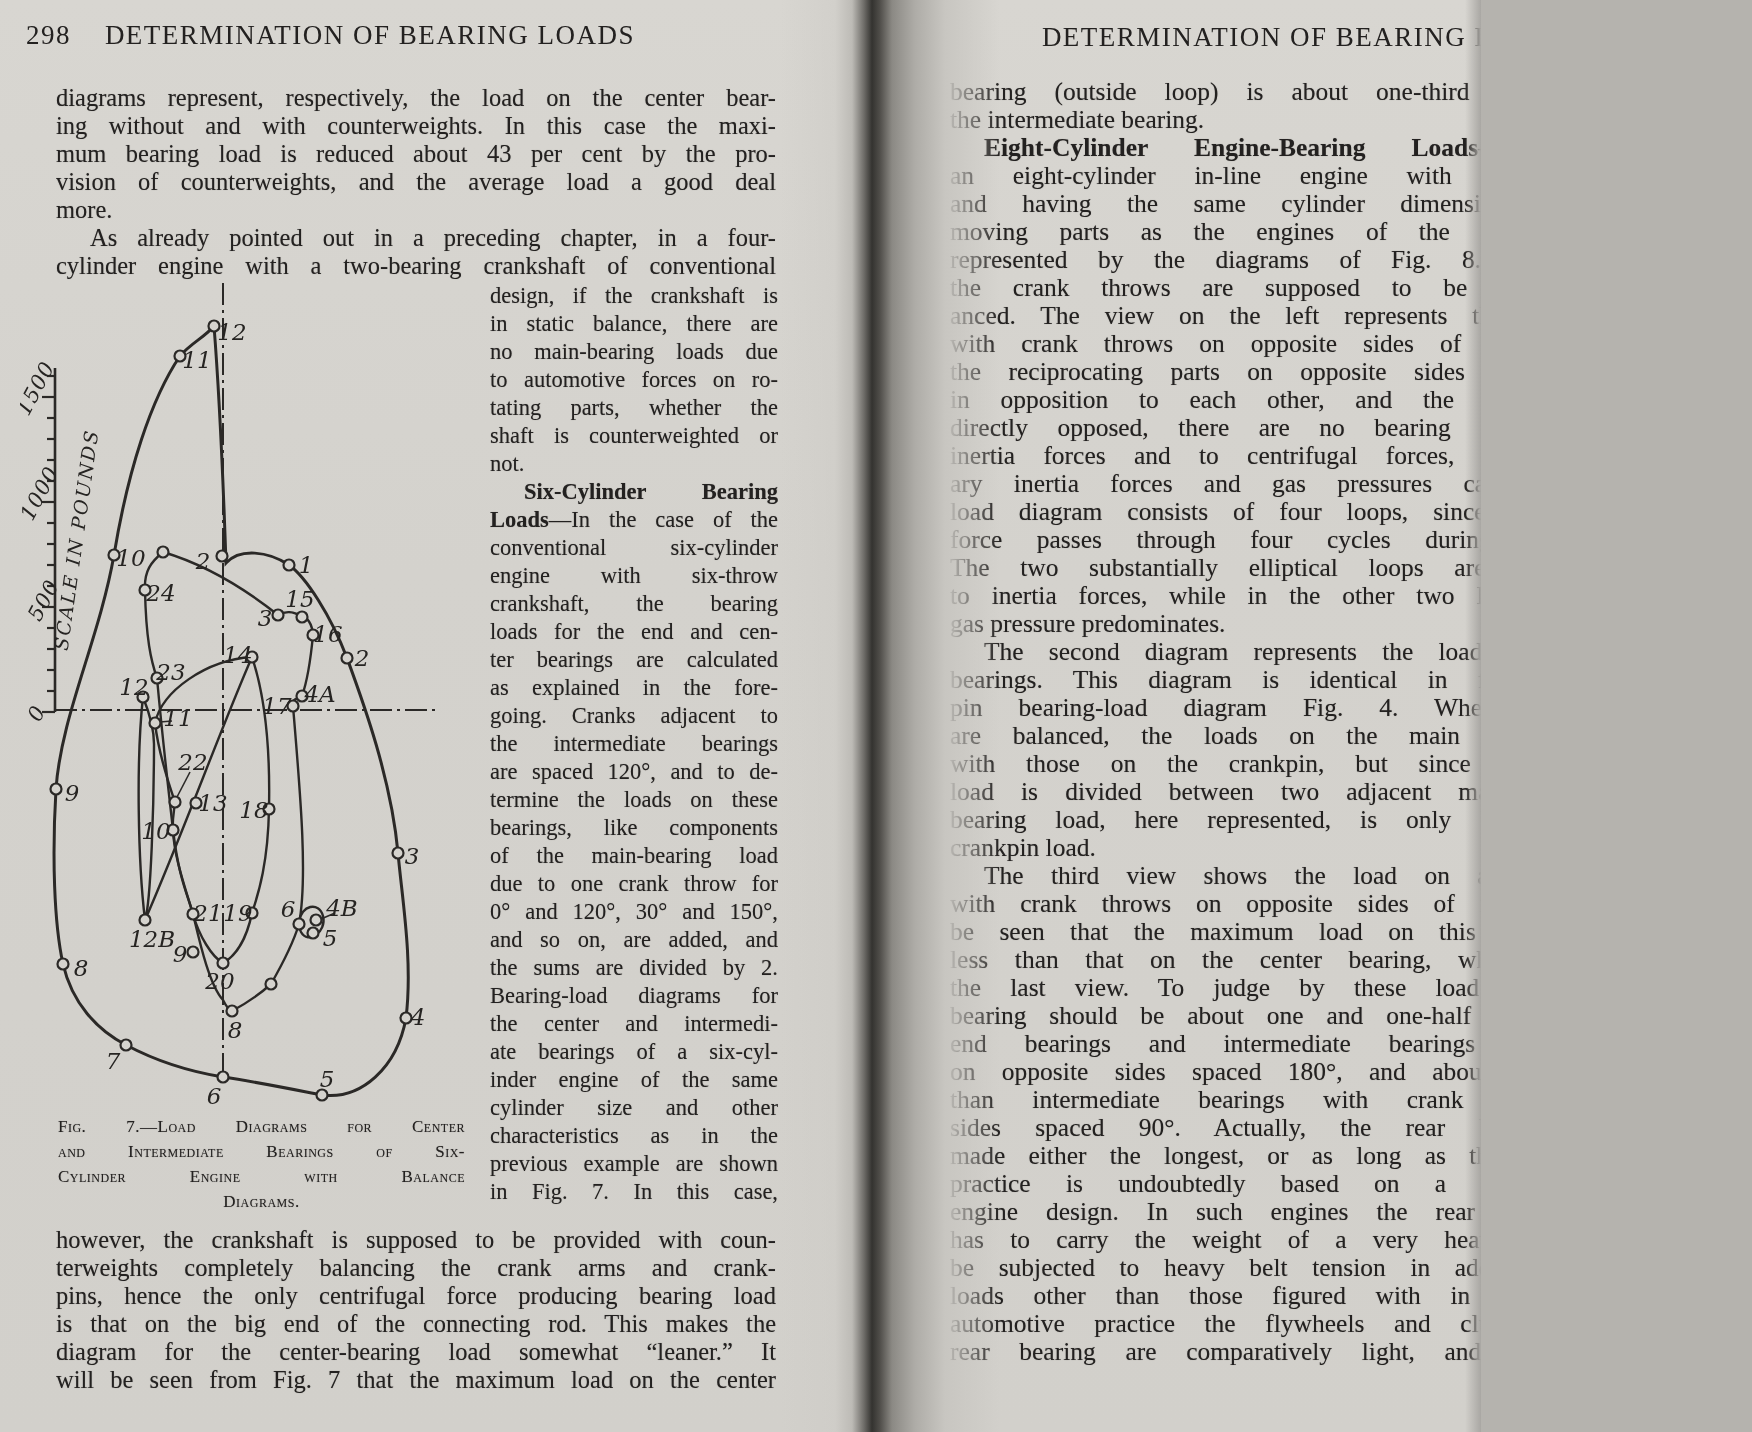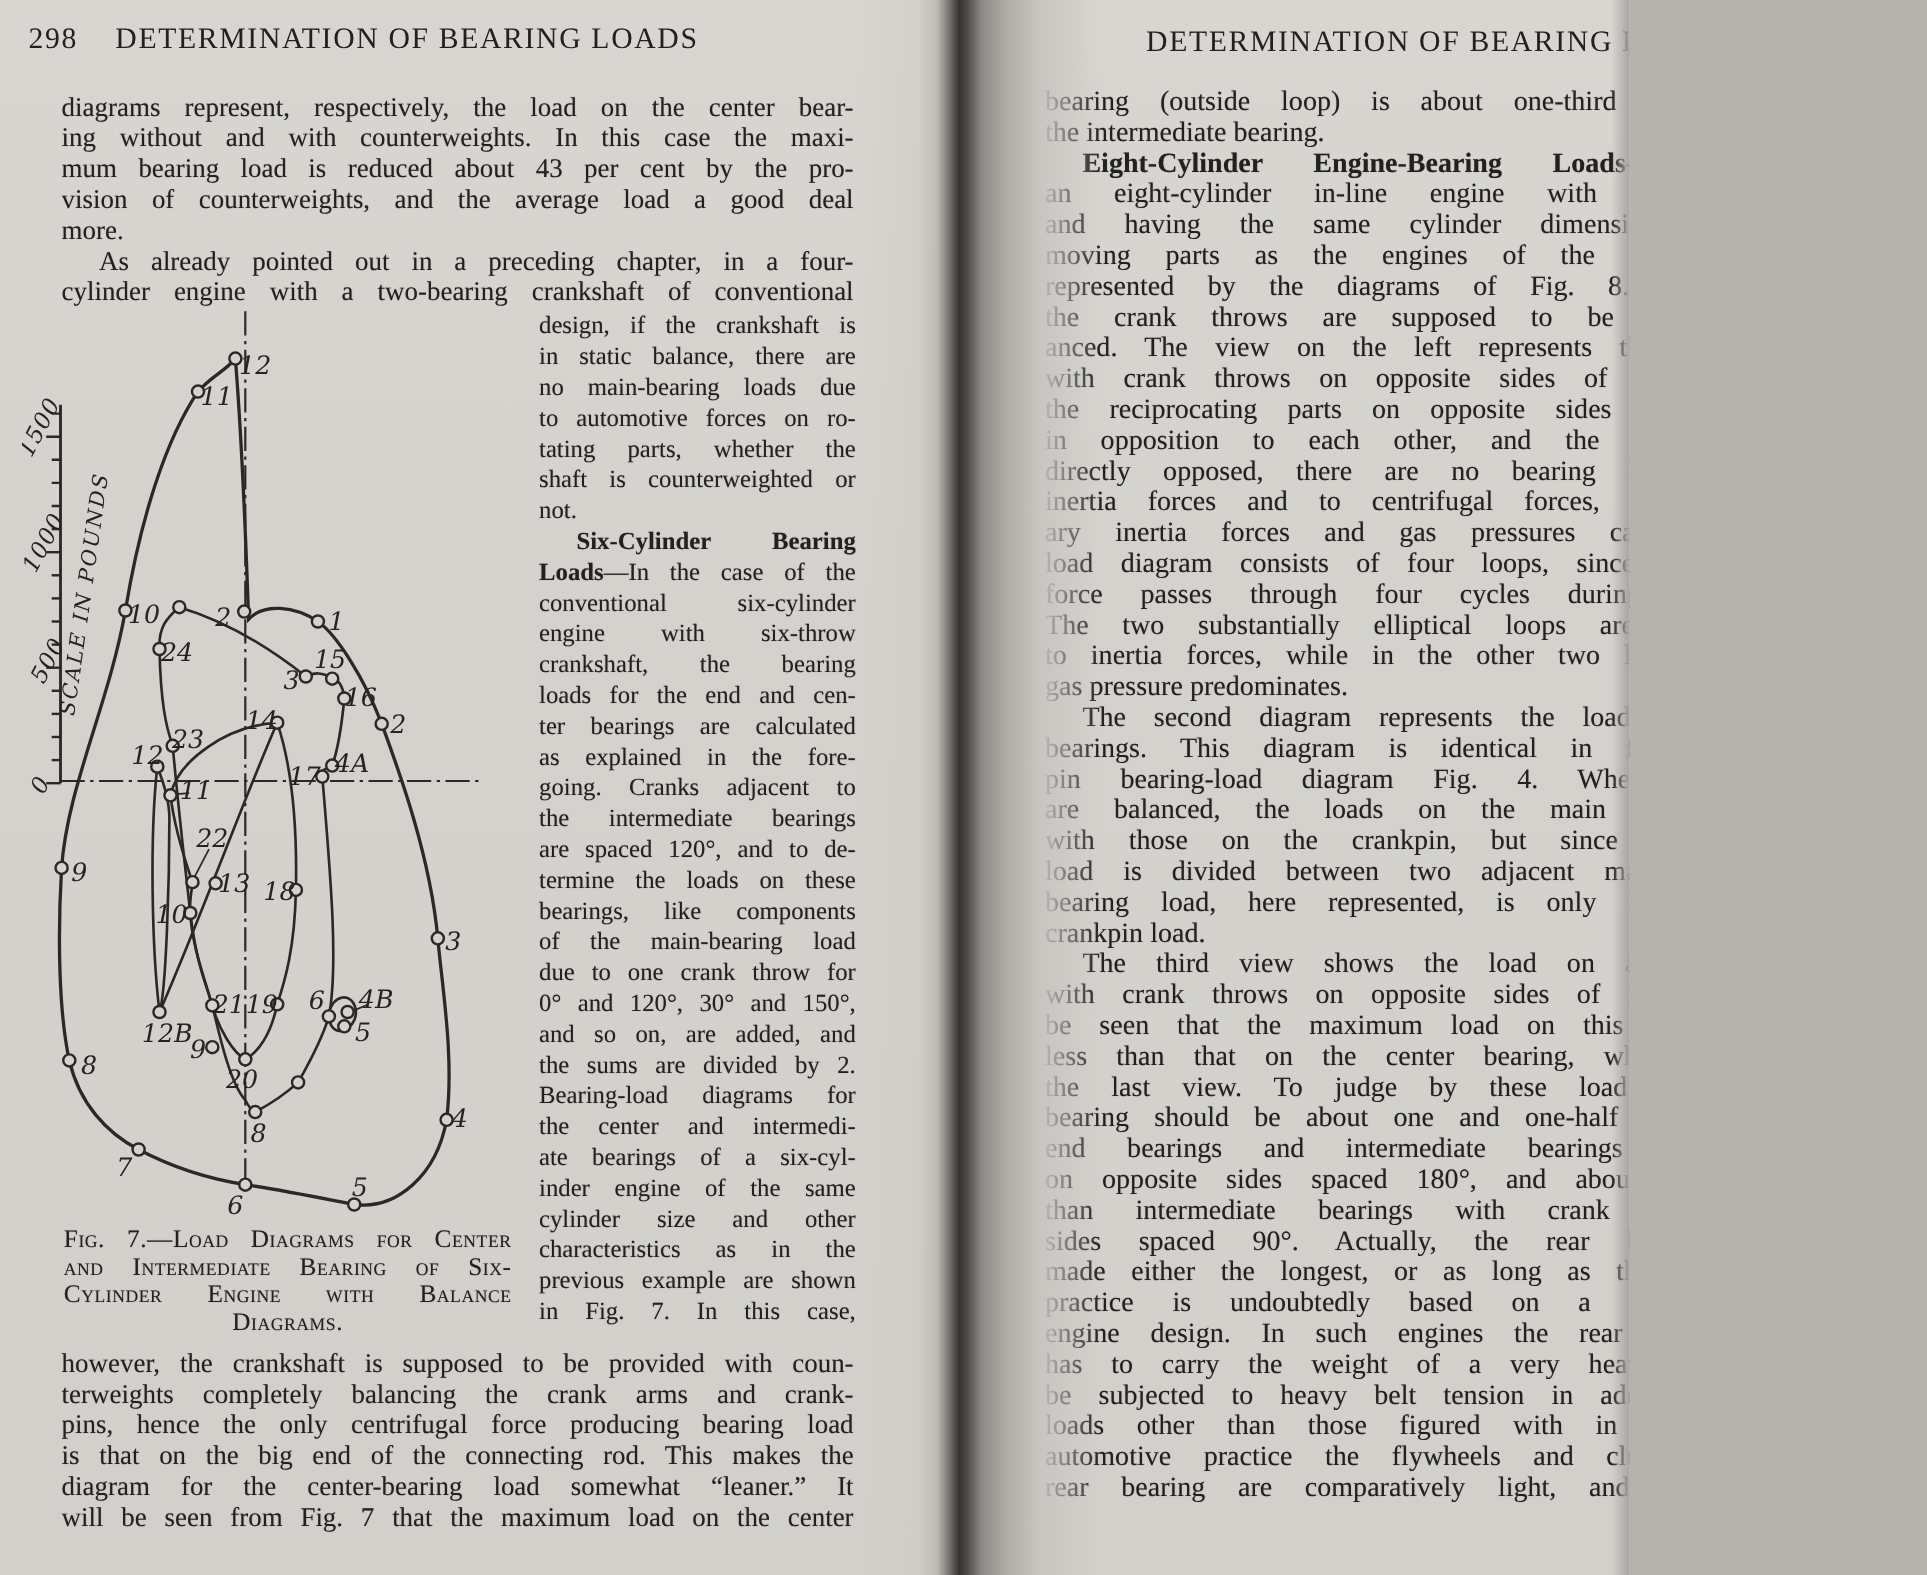--- a/index.html
+++ b/index.html
@@ -45,21 +45,21 @@
   #fig .thin{stroke-width:2.4px;}
   #fig .leader{stroke-width:1.6px;}
   #fig .axis{stroke-width:2.6px;}
   #fig .tick{stroke-width:2.2px;}
   #fig .dashdot{stroke-width:2px;stroke-dasharray:22 5 3 5;}
   #fig circle{fill:#d5d3ce;stroke:#2b2927;stroke-width:2.2px;}
   #fig text{fill:#262422;font-family:"DejaVu Serif",serif;font-style:italic;}
   #fig .ptlabel{font-size:23px;text-anchor:middle;dominant-baseline:middle;}
   #fig .ticklabel{font-size:21px;text-anchor:middle;dominant-baseline:middle;letter-spacing:1px;}
   #fig .axischarlabel{font-size:19px;letter-spacing:2px;text-anchor:middle;dominant-baseline:middle;}
-  #lp-caption{left:30px;top:1114px;width:407px;font-size:23px;font-variant:small-caps;letter-spacing:.5px;}
+  #lp-caption{left:30px;top:1114px;width:407px;font-size:17px;font-variant:small-caps;letter-spacing:.5px;}
   #lp-caption .tl{height:25px;line-height:25px;}
   #lp-caption .tl.endc{text-align-last:center;}
 </style>
 </head>
 <body>
 
 <div id="scan">
 
   <div id="left-page"></div>
   <div id="right-page"></div>
@@ -118,21 +118,21 @@
   <div class="tblock" id="lp-bottom">
       <div class="tl">however, the crankshaft is supposed to be provided with coun-</div>
       <div class="tl">terweights completely balancing the crank arms and crank-</div>
       <div class="tl">pins, hence the only centrifugal force producing bearing load</div>
       <div class="tl">is that on the big end of the connecting rod.  This makes the</div>
       <div class="tl">diagram for the center-bearing load somewhat “leaner.”  It</div>
       <div class="tl">will be seen from Fig. 7 that the maximum load on the center</div>
     </div>
   <div class="tblock" id="lp-caption">
       <div class="tl">Fig. 7.—Load Diagrams for Center</div>
-      <div class="tl">and Intermediate Bearing of Six-</div>
+      <div class="tl">and Intermediate Bearings of Six-</div>
       <div class="tl">Cylinder Engine with Balance</div>
       <div class="tl end endc">Diagrams.</div>
     </div>
 
   <svg id="fig" viewBox="20 273 430 840">
     <g>
       <path class="axis" d="M55,368 L55,712"></path>
       <g id="fig-ticks">
           <line x1="42" x2="55" y1="712" y2="712" class="tick"></line>
           <line x1="47" x2="55" y1="691" y2="691" class="tick"></line>

